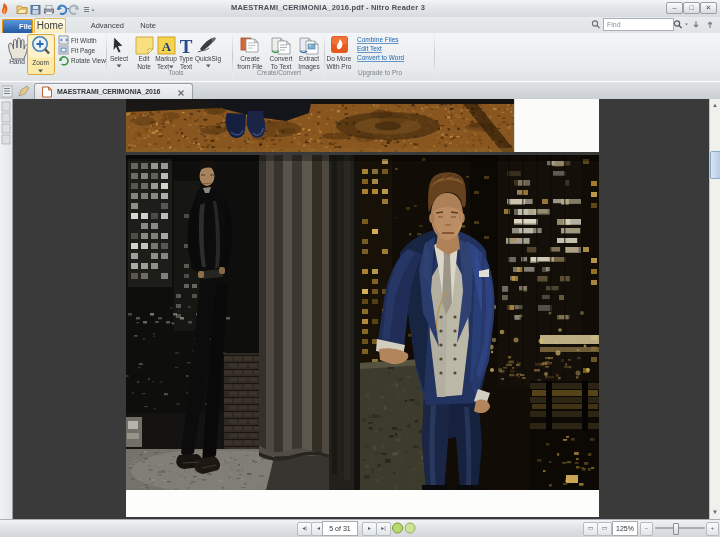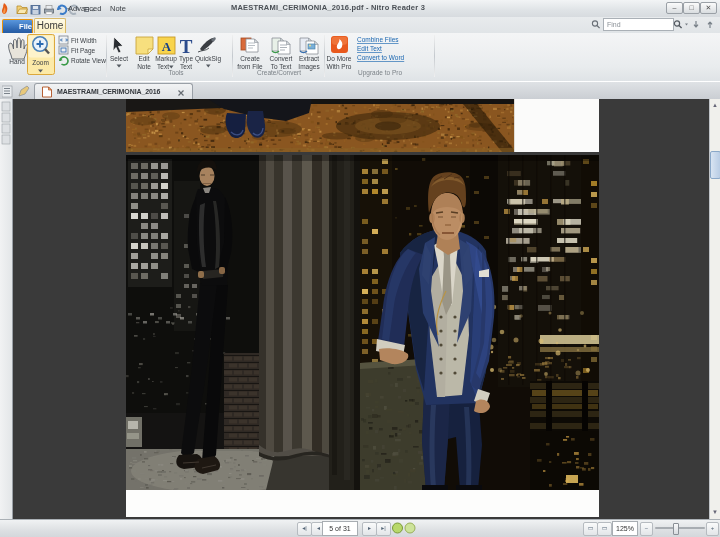--- a/index.html
+++ b/index.html
@@ -5,21 +5,21 @@
 body{width:720px;height:537px;overflow:hidden;font-family:"Liberation Sans",sans-serif;position:relative;background:#e4e7ea;}
 .abs{position:absolute;}
 
 #titlebar{left:0;top:0;width:720px;height:17px;background:linear-gradient(#f2f4f5,#dfe3e6 60%,#d7dbdf);border-bottom:1px solid #c9ced3;}
 #title-text{left:0;top:3px;width:656px;text-align:center;font-size:7.5px;font-weight:bold;color:#4a4f55;letter-spacing:.2px;}
 .winbtn{top:2px;width:15px;height:10px;background:linear-gradient(#fbfbfb,#d9dde0);border:1px solid #9aa0a6;border-radius:2px;font-size:7px;line-height:9px;text-align:center;color:#555;}
 
 #tabrow{left:0;top:17px;width:720px;height:16px;background:linear-gradient(#e8ebed,#e0e4e7);}
 #filetab{left:2px;top:19px;width:29px;height:14px;background:linear-gradient(#5a97dd,#2e66b0 70%,#255a9e);border:1px solid #e8930c;border-bottom:none;border-radius:2px 2px 0 0;color:#fff;font-size:7.5px;font-weight:bold;text-align:right;line-height:13px;}
 #hometab{left:34px;top:18px;width:30px;height:15px;background:linear-gradient(#fefaе8,#fbeebc);background:linear-gradient(#fefae8,#fbeebc);border:1px solid #d9b96a;border-bottom:none;border-radius:2px 2px 0 0;color:#3c3c3c;font-size:10px;text-align:center;line-height:14px;}
-.ptab{top:2px;height:14px;color:#3a3e43;font-size:7.5px;text-align:left;line-height:13px;}
+.ptab{top:19px;height:14px;color:#3a3e43;font-size:7.5px;text-align:right;line-height:13px;margin-left:16px;}
 
 #findwrap{left:590px;top:18px;width:128px;height:13px;}
 #findbox{left:13px;top:0;width:66px;height:11px;background:#fff;border:1px solid #aab0b6;font-size:7px;color:#8a9096;line-height:11px;padding-left:3px;}
 
 #ribbon{left:0;top:33px;width:720px;height:48px;background:linear-gradient(#f4f5f6,#e9ecee 70%,#dfe3e6);border-bottom:1px solid #b9bfc5;}
 .gsep{top:35px;width:1px;height:42px;background:linear-gradient(#f0f0f0,#c4c9ce,#f0f0f0);}
 .glabel{top:69px;height:9px;font-size:6.5px;color:#7b8187;text-align:center;}
 
 #doctabbar{left:0;top:81px;width:720px;height:18px;background:linear-gradient(#dfe2e5,#c9cdd2);border-top:1px solid #fff;}
 #doctab{left:34px;top:83px;width:157px;height:16px;background:linear-gradient(#f2f3f4,#dde0e3);border:1px solid #9aa0a7;border-bottom:none;border-radius:3px 3px 0 0;}

